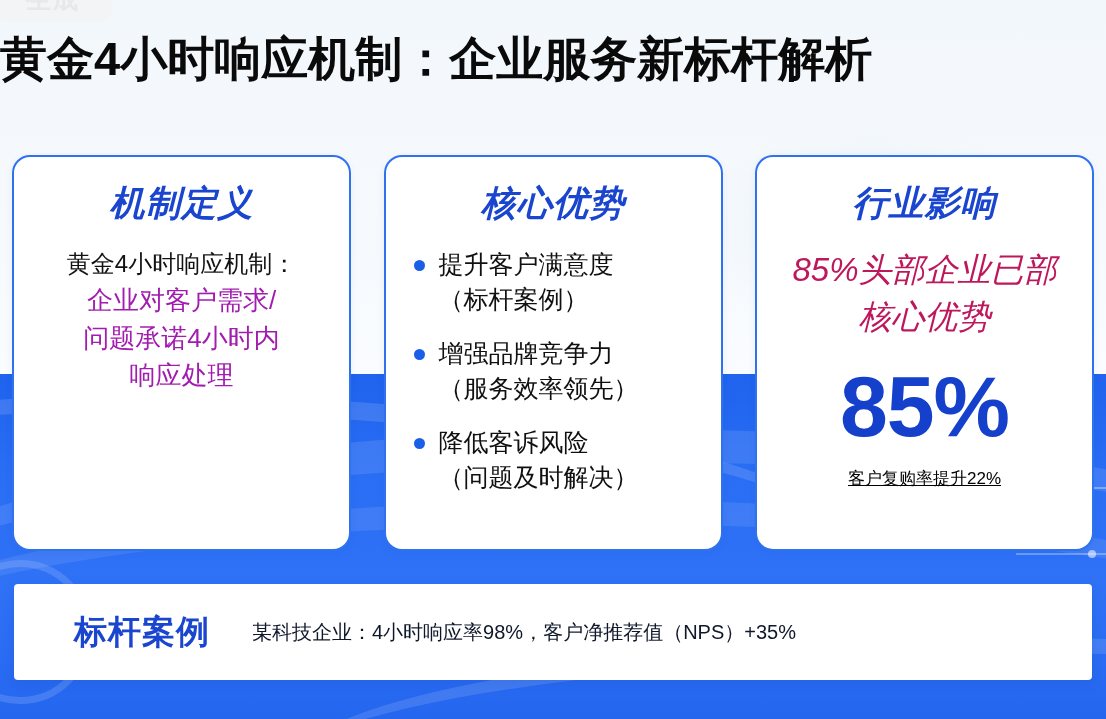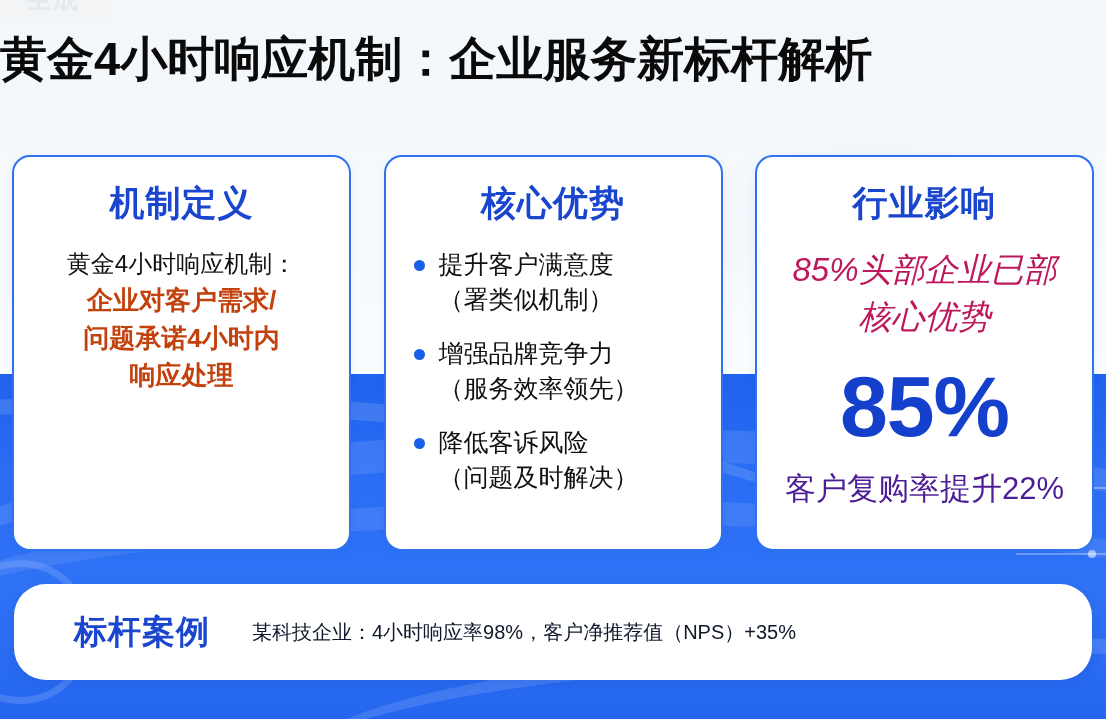--- a/index.html
+++ b/index.html
@@ -179,32 +179,33 @@
     box-shadow: 0 2px 8px rgba(20,60,140,0.06);
     position: relative;
   }
   .card-title {
     font-size: 35px;
     font-weight: bold;
     color: #1a46cf;
     line-height: 1.15;
     margin-bottom: 24px;
     letter-spacing: 1px;
+    font-style: italic;
   }
 
   
   .c1-lead {
     font-size: 24px;
     color: #121212;
     line-height: 1.45;
   }
   .c1-bold {
     font-size: 26px;
-    font-weight: bold;
-    color: #c2410c;
+    font-weight: normal;
+    color: #a21caf;
     line-height: 1.45;
   }
 
   
   .bullets {
     margin: 0;
     padding: 0;
     list-style: none;
     text-align: left;
   }
@@ -244,34 +245,35 @@
   }
   .c3-big {
     font-size: 86px;
     font-weight: bold;
     color: #1440cc;
     line-height: 1.1;
     letter-spacing: -1px;
     margin-bottom: 14px;
   }
   .c3-foot {
-    font-size: 31px;
-    color: #4c1d95;
+    font-size: 17px;
+    color: #000000;
     line-height: 1.35;
+    text-decoration: underline;
   }
 
   
   .bottom-card {
     position: absolute;
     left: 14px;
     top: 584px;
     width: 1078px;
     height: 96px;
     background: #ffffff;
-    border-radius: 32px;
+    border-radius: 4px;
     box-shadow: 0 3px 12px rgba(15,50,130,0.12);
     display: flex;
     align-items: center;
     box-sizing: border-box;
     padding: 0 30px;
   }
   .bottom-label {
     font-size: 33px;
     font-weight: bold;
     color: #1a46cf;
@@ -317,21 +319,21 @@
       </div>
     </div>
 
     <div class="card">
       <div class="card-title">核心优势</div>
       <ul class="bullets">
         <li class="bullet-item">
           <span class="bullet-dot"></span>
           <span class="bullet-text">
             <span>提升客户满意度</span>
-            <span class="bullet-sub">（署类似机制）</span>
+            <span class="bullet-sub">（标杆案例）</span>
           </span>
         </li>
         <li class="bullet-item">
           <span class="bullet-dot"></span>
           <span class="bullet-text">
             <span>增强品牌竞争力</span>
             <span class="bullet-sub">（服务效率领先）</span>
           </span>
         </li>
         <li class="bullet-item">

